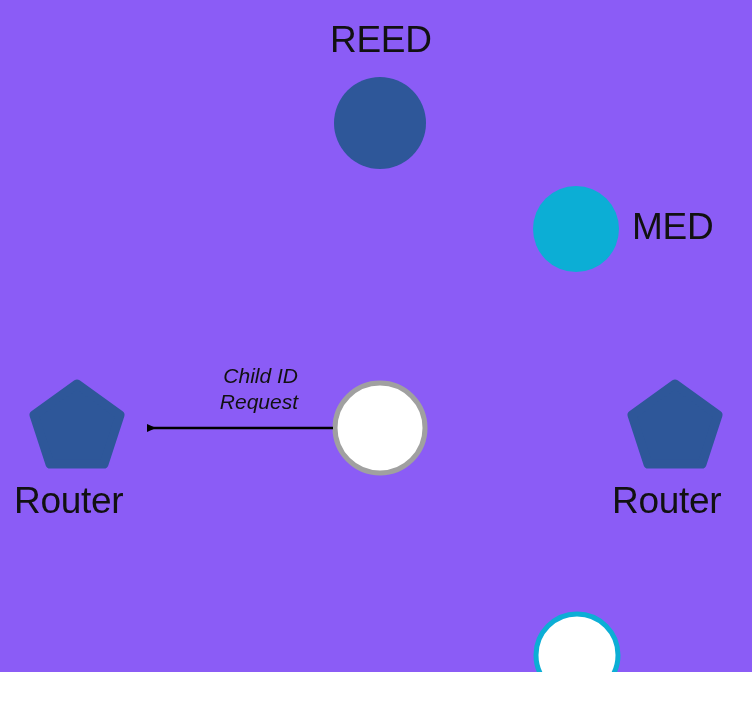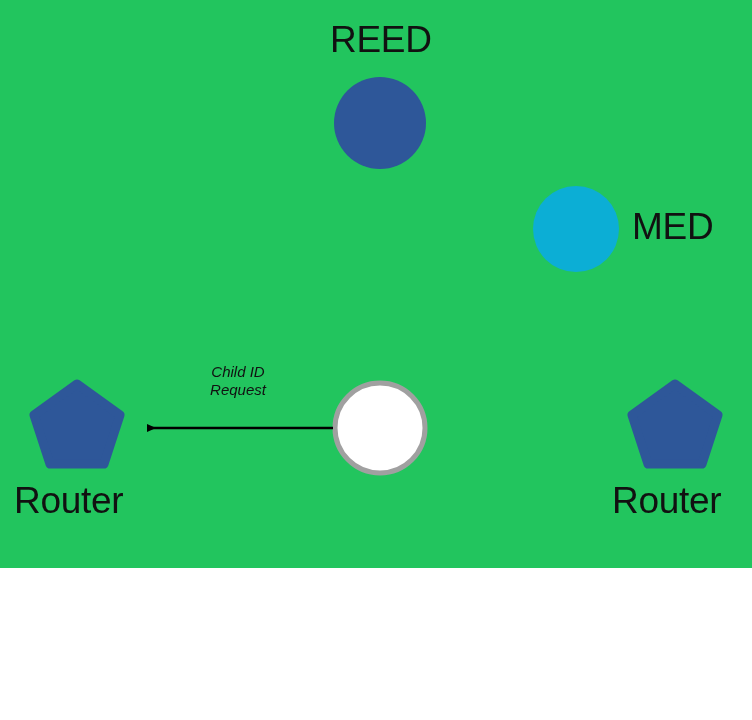--- a/index.html
+++ b/index.html
@@ -6,22 +6,22 @@
     margin: 0;
     padding: 0;
     background: #ffffff;
   }
   body {
     font-family: "Liberation Sans", sans-serif;
   }
   #canvas {
     position: relative;
     width: 752px;
-    height: 568px;
-    background: #22c55e;
+    height: 672px;
+    background: #8b5cf6;
     overflow: hidden;
   }
   #diagram-svg {
     position: absolute;
     left: 0;
     top: 0;
     width: 752px;
     height: 720px;
   }
   .node-label {
@@ -30,25 +30,25 @@
     font-size: 37px;
     font-weight: 400;
     color: #111111;
     white-space: nowrap;
     line-height: 1;
     letter-spacing: -0.3px;
   }
   .edge-label {
     position: absolute;
     font-family: "Liberation Sans", sans-serif;
-    font-size: 15px;
+    font-size: 21px;
     font-style: italic;
     font-weight: 400;
     color: #111111;
-    text-align: center;
+    text-align: right;
     line-height: 1.22;
     white-space: pre-line;
   }
   .lbl-reed   { left: 330px; top: 21px;  }
   .lbl-med    { left: 632px; top: 208px; }
   .lbl-router-left  { left: 14px;  top: 482px; }
   .lbl-router-right { left: 612px; top: 482px; }
   .lbl-sed    { left: 637px; top: 633px; }
   .lbl-edge   { left: 178px; top: 363px; width: 120px; }
 </style>

